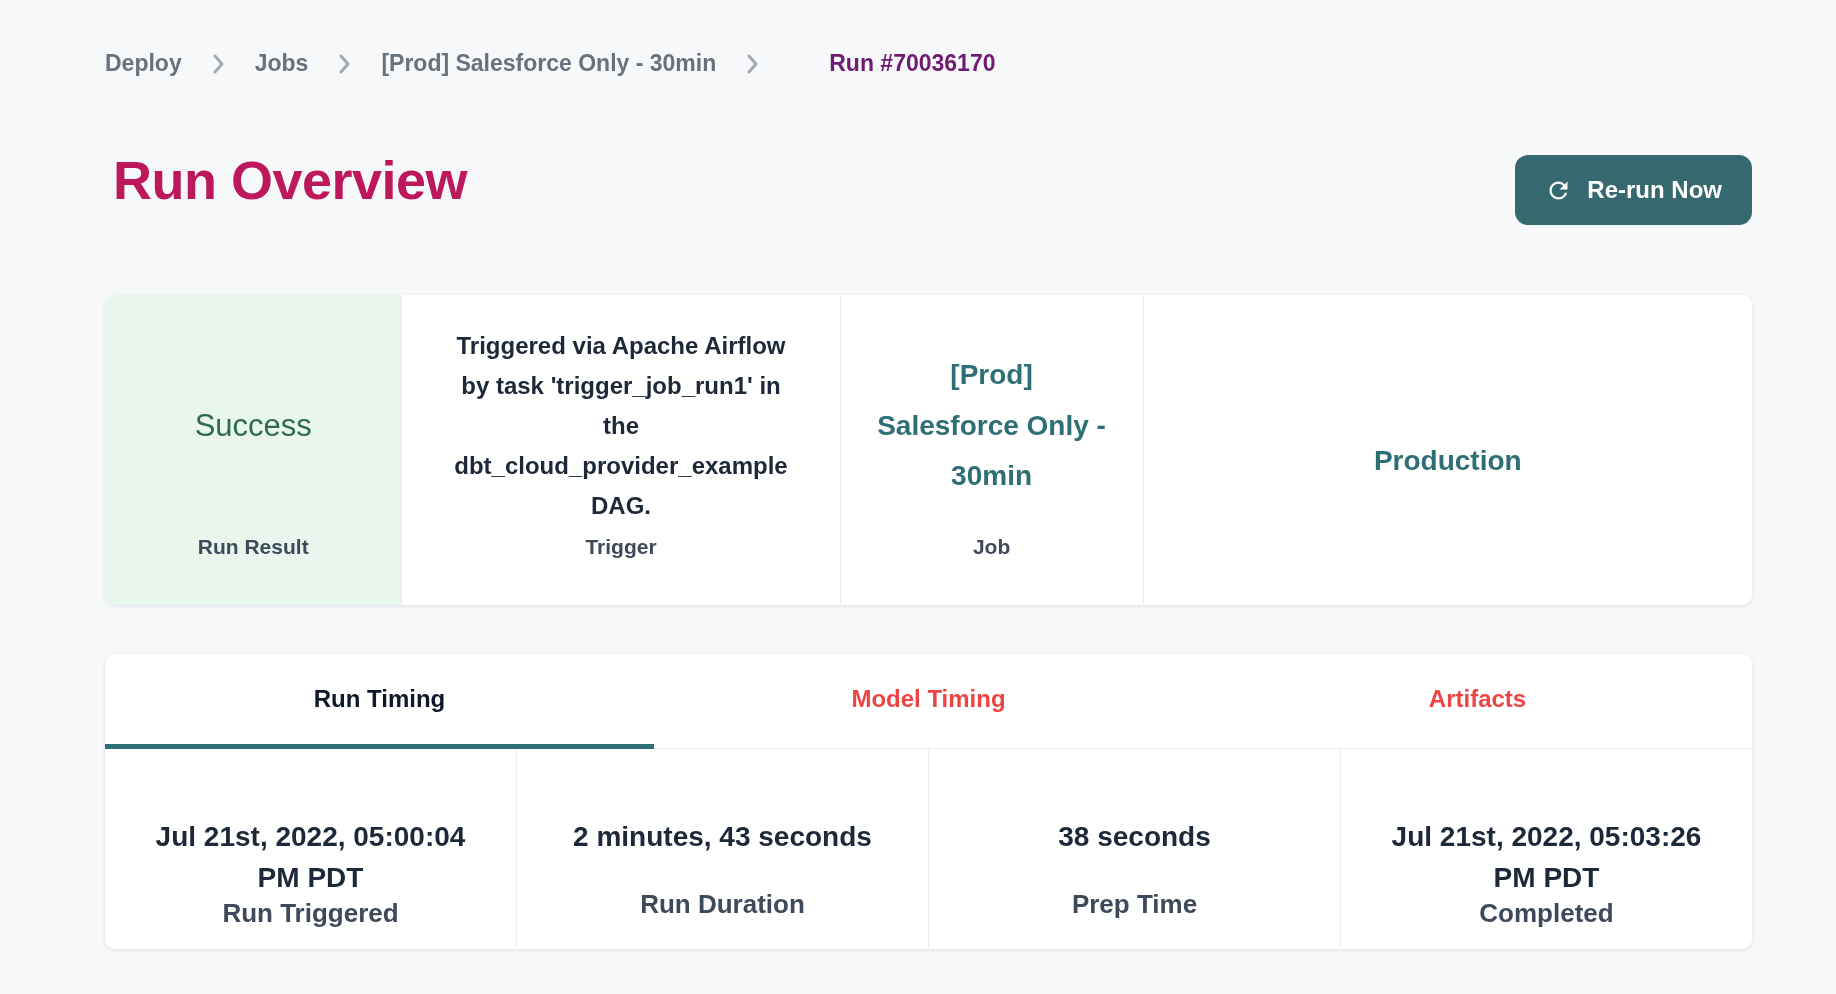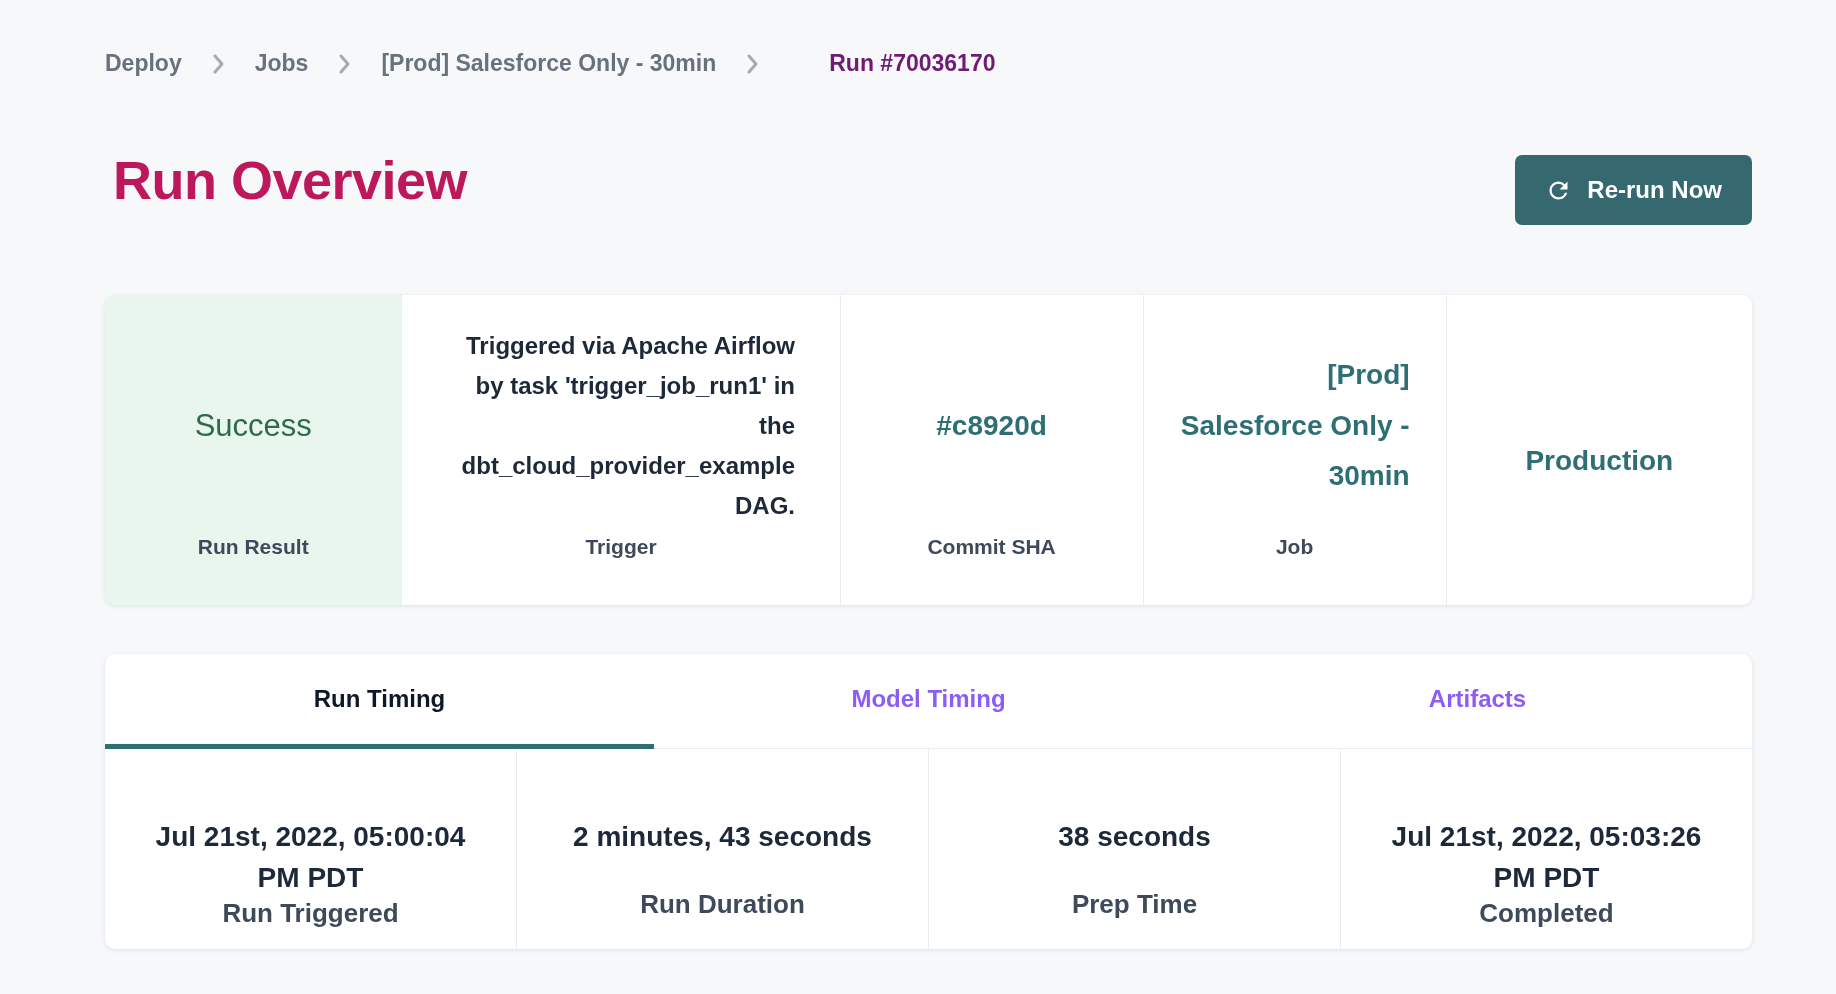--- a/index.html
+++ b/index.html
@@ -17,48 +17,48 @@
   .crumb { cursor:pointer; }
   .crumb-current { color:#701a75; font-weight:700; cursor:default;margin-left:40px; }
   .chev { display:flex; align-items:center; }
 
   
   .header-row { display:flex; justify-content:space-between; align-items:flex-start; margin-top:64px; }
   .page-title { font-size:54px; font-weight:700; margin:8px; letter-spacing:-0.5px; color:#be185d; }
   .rerun-btn {
     margin-top:14px; display:flex; align-items:center; gap:15px;
     background:#35696f; color:#fff; font-size:24px; font-weight:600;
-    font-family:inherit; border:none; border-radius:7px; padding:0 30px; height:70px; cursor:pointer;
+    font-family:inherit; border:none; border-radius:13px; padding:0 30px; height:70px; cursor:pointer;
   }
 
   
   .summary-card {
     margin-top:70px; background:#fff; border-radius:10px;
     box-shadow:0 1px 4px rgba(22,32,46,.10); display:flex; height:310px;
   }
-  .sum-col { display:flex; flex-direction:column; align-items:center; text-align:right; }
+  .sum-col { display:flex; flex-direction:column; align-items:center; text-align:center; }
   .sum-col + .sum-col { border-left:1px solid #e9edf0; }
   .col-result  { flex:0 0 18.0%; background:#e8f6ee; border-radius:10px 0 0 10px; }
   .col-trigger { flex:0 0 26.6%; }
   .col-commit  { flex:0 0 18.4%; }
   .col-job     { flex:0 0 18.4%; }
   .col-env     { flex:1; }
   .sum-value-wrap { flex:1; display:flex; align-items:center; justify-content:center; padding:22px 20px 0; width:100%; }
   .sum-label { font-size:21px; font-weight:600; color:#3e4a5a; padding-bottom:46px; }
   .success-text { font-size:31px; font-weight:400; color:#2e6b4c; }
   .trigger-text { font-size:24px; font-weight:700; color:#1d2839; line-height:1.67; max-width:348px; word-wrap:break-word; }
   .teal-value  { font-size:28px; font-weight:700; color:#2e6f75; line-height:1.8; cursor:pointer; }
   .job-value   { max-width:230px; }
 
   
   .tabs-card { margin-top:49px; background:#fff; border-radius:10px; box-shadow:0 1px 4px rgba(22,32,46,.10); }
   .tabs { display:flex; height:95px; border-bottom:1px solid #e9edf0; }
   .tab {
     flex:1; display:flex; align-items:center; justify-content:center;
-    font-size:24px; font-weight:600; color:#8b5cf6;
+    font-size:24px; font-weight:600; color:#ef4444;
     border-bottom:5px solid transparent; margin-bottom:-1px; cursor:pointer;
   }
   .tab.active { color:#0f172a; font-weight:700; border-bottom-color:#2e6f75; }
 
   
   .timing { display:flex; height:200px; }
   .t-col { flex:1; display:flex; flex-direction:column; align-items:center; padding-top:68px; text-align:center; }
   .t-col + .t-col { border-left:1px solid #e9edf0; }
   .t-value { font-size:28px; font-weight:700; color:#1d2839; line-height:1.45; max-width:330px; min-height:72px; }
   .t-label { font-size:26px; font-weight:600; color:#3e4a5a; }
@@ -108,26 +108,20 @@
           <span class="success-text">Success</span>
         </div>
       <div class="sum-label">Run Result</div>
     </div>
     <div class="sum-col col-trigger">
       <div class="sum-value-wrap">
           <span class="trigger-text">Triggered via Apache Airflow by task 'trigger_job_run1' in the dbt_cloud_provider_example DAG.</span>
         </div>
       <div class="sum-label">Trigger</div>
     </div>
-    <div class="sum-col col-commit">
-      <div class="sum-value-wrap">
-          <span class="teal-value">#c8920d</span>
-        </div>
-      <div class="sum-label">Commit SHA</div>
-    </div>
     <div class="sum-col col-job">
       <div class="sum-value-wrap">
           <span class="teal-value job-value">[Prod] Salesforce Only - 30min</span>
         </div>
       <div class="sum-label">Job</div>
     </div>
     <div class="sum-col col-env">
       <div class="sum-value-wrap">
           <span class="teal-value">Production</span>
         </div>

